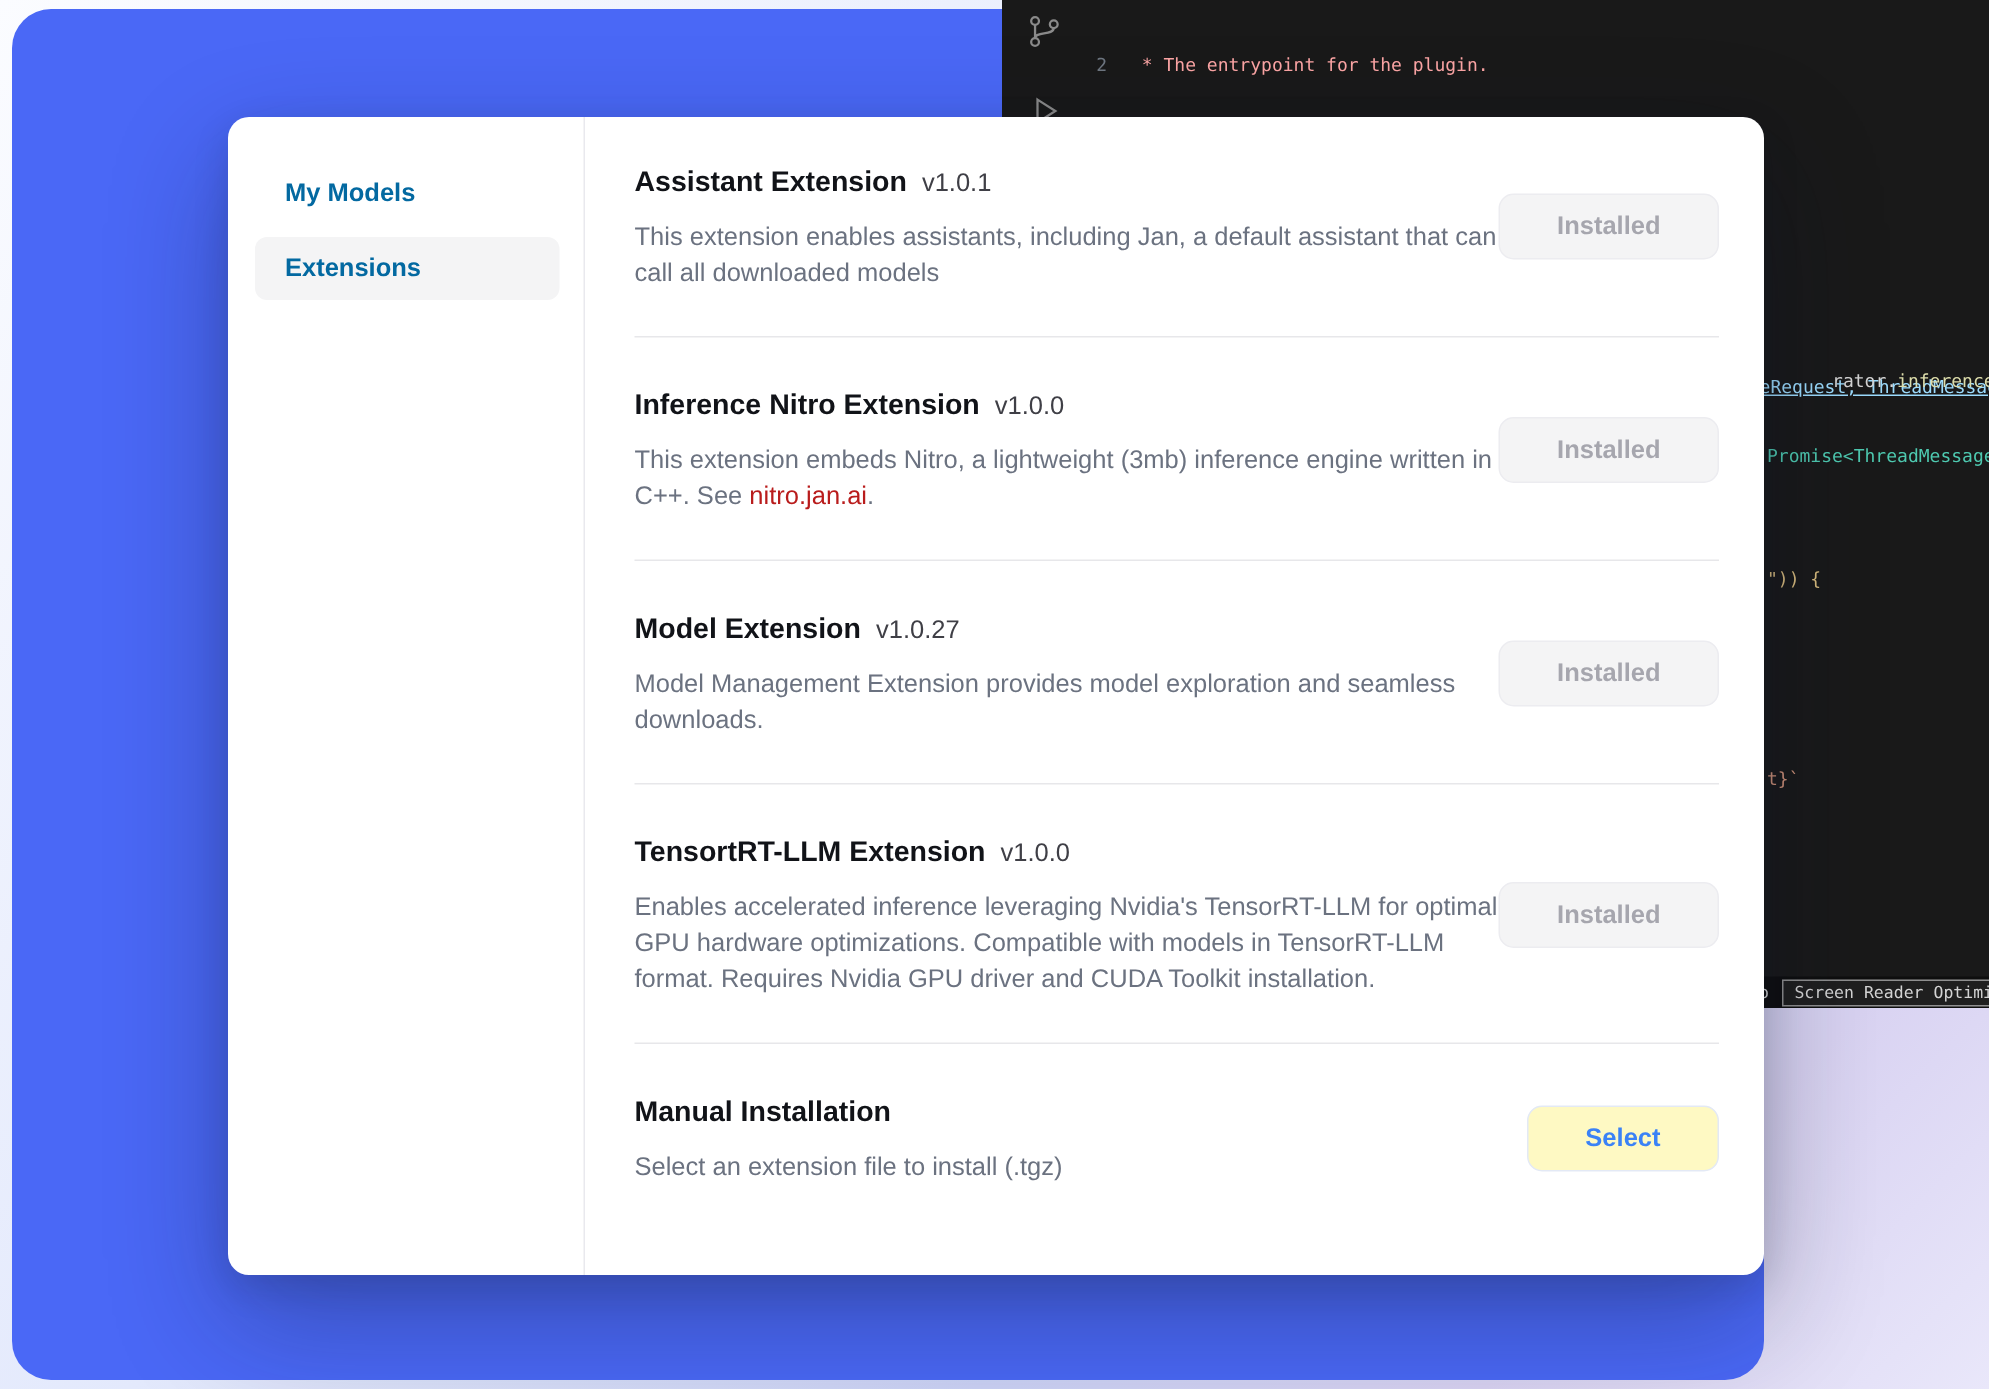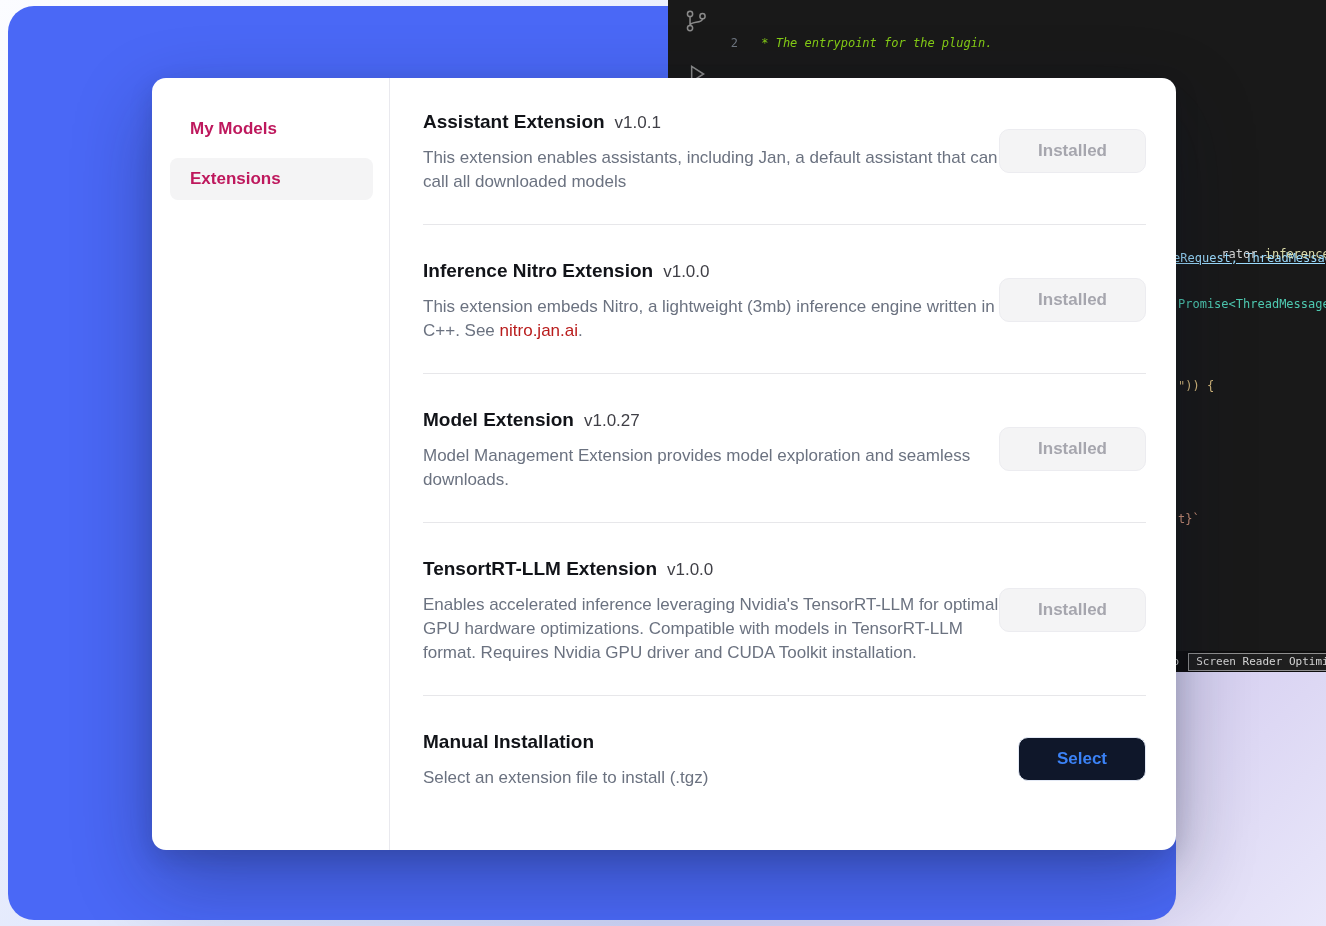--- a/index.html
+++ b/index.html
@@ -24,21 +24,21 @@
     font-family:"DejaVu Sans Mono", monospace; font-size:12px; line-height:16.5px;
   }
   .activity {
     position:absolute; left:6px; top:8px; width:44px;
     display:flex; flex-direction:column; align-items:center; gap:22px; color:#8a8a8a;
   }
   .activity svg { width:26px; height:26px; }
   .code-block { position:absolute; left:56px; top:2px; white-space:pre; }
   .code-row { display:flex; }
   .ln { width:14px; text-align:right; color:#6e7681; margin-right:16px; flex:none; }
-  .c-comment { color:#84cc16;font-style:italic; }
+  .c-comment { color:#fca5a5; }
   .c-kw { color:#c586c0; }
   .c-brace { color:#d4d4d4; }
   .c-import { color:#9cdcfe; text-decoration:underline; }
   .frag { position:absolute; left:510px; white-space:pre; }
   .f-plain { color:#d4d4d4; }
   .f-fn { color:#dcdcaa; }
   .f-type { color:#4ec9b0; }
   .f-str { color:#ce9178; }
   .f-gold { color:#d7ba7d; }
   .statusbar {
@@ -56,39 +56,39 @@
     position:absolute; left:152px; top:78px; width:1024px; height:772px;
     background:#ffffff; border-radius:14px; overflow:hidden; display:flex;
     box-shadow:0 30px 80px rgba(15,23,42,.32), 0 8px 24px rgba(15,23,42,.14);
   }
   .sidebar {
     width:238px; flex:none; border-right:1px solid #e9e9ee; padding:30px 16px 0 18px;
   }
   .side-item {
     height:42px; margin-bottom:8px; display:flex; align-items:center;
     padding:0 20px; border-radius:8px; cursor:pointer;
-    font-size:17px; font-weight:700; color:#be185d;
+    font-size:17px; font-weight:700; color:#0369a1;
   }
   .side-item.active { background:#f4f4f5; }
 
   .content { flex:1; padding:32px 30px 0 33px; overflow:hidden; }
   .sec-head { display:flex; justify-content:space-between; align-items:center; }
   .sec-title { font-size:19px; font-weight:700; color:#111318; line-height:24px; }
   .sec-version { font-size:17px; font-weight:400; color:#3f3f46; margin-left:10px; }
   .sec-desc {
     margin-top:12px; font-size:17px; line-height:24px; color:#6b7280; max-width:585px;
   }
   .sec-desc a { color:#b91c1c; text-decoration:none; cursor:pointer; }
   .btn {
     flex:none; margin-top:-3px; min-width:114px; height:44px; padding:0 38px;
     border-radius:10px; border:1px solid #ececf0; background:#f4f4f5;
     color:#a6a6ae; font-size:17px; font-weight:600; font-family:inherit; cursor:pointer;
   }
   .btn-select {
-    min-width:96px; background:#0f172a; border-color:#e3e9f5; color:#3b82f6;
+    min-width:96px; background:#fef9c3; border-color:#e3e9f5; color:#3b82f6;
   }
   hr.sep { border:none; border-top:1px solid #e7e7ea; margin:30px 0 34px; }
 </style>
 </head>
 <body>
 
 <div class="stage">
 
   <div class="blue-panel"></div>
 

